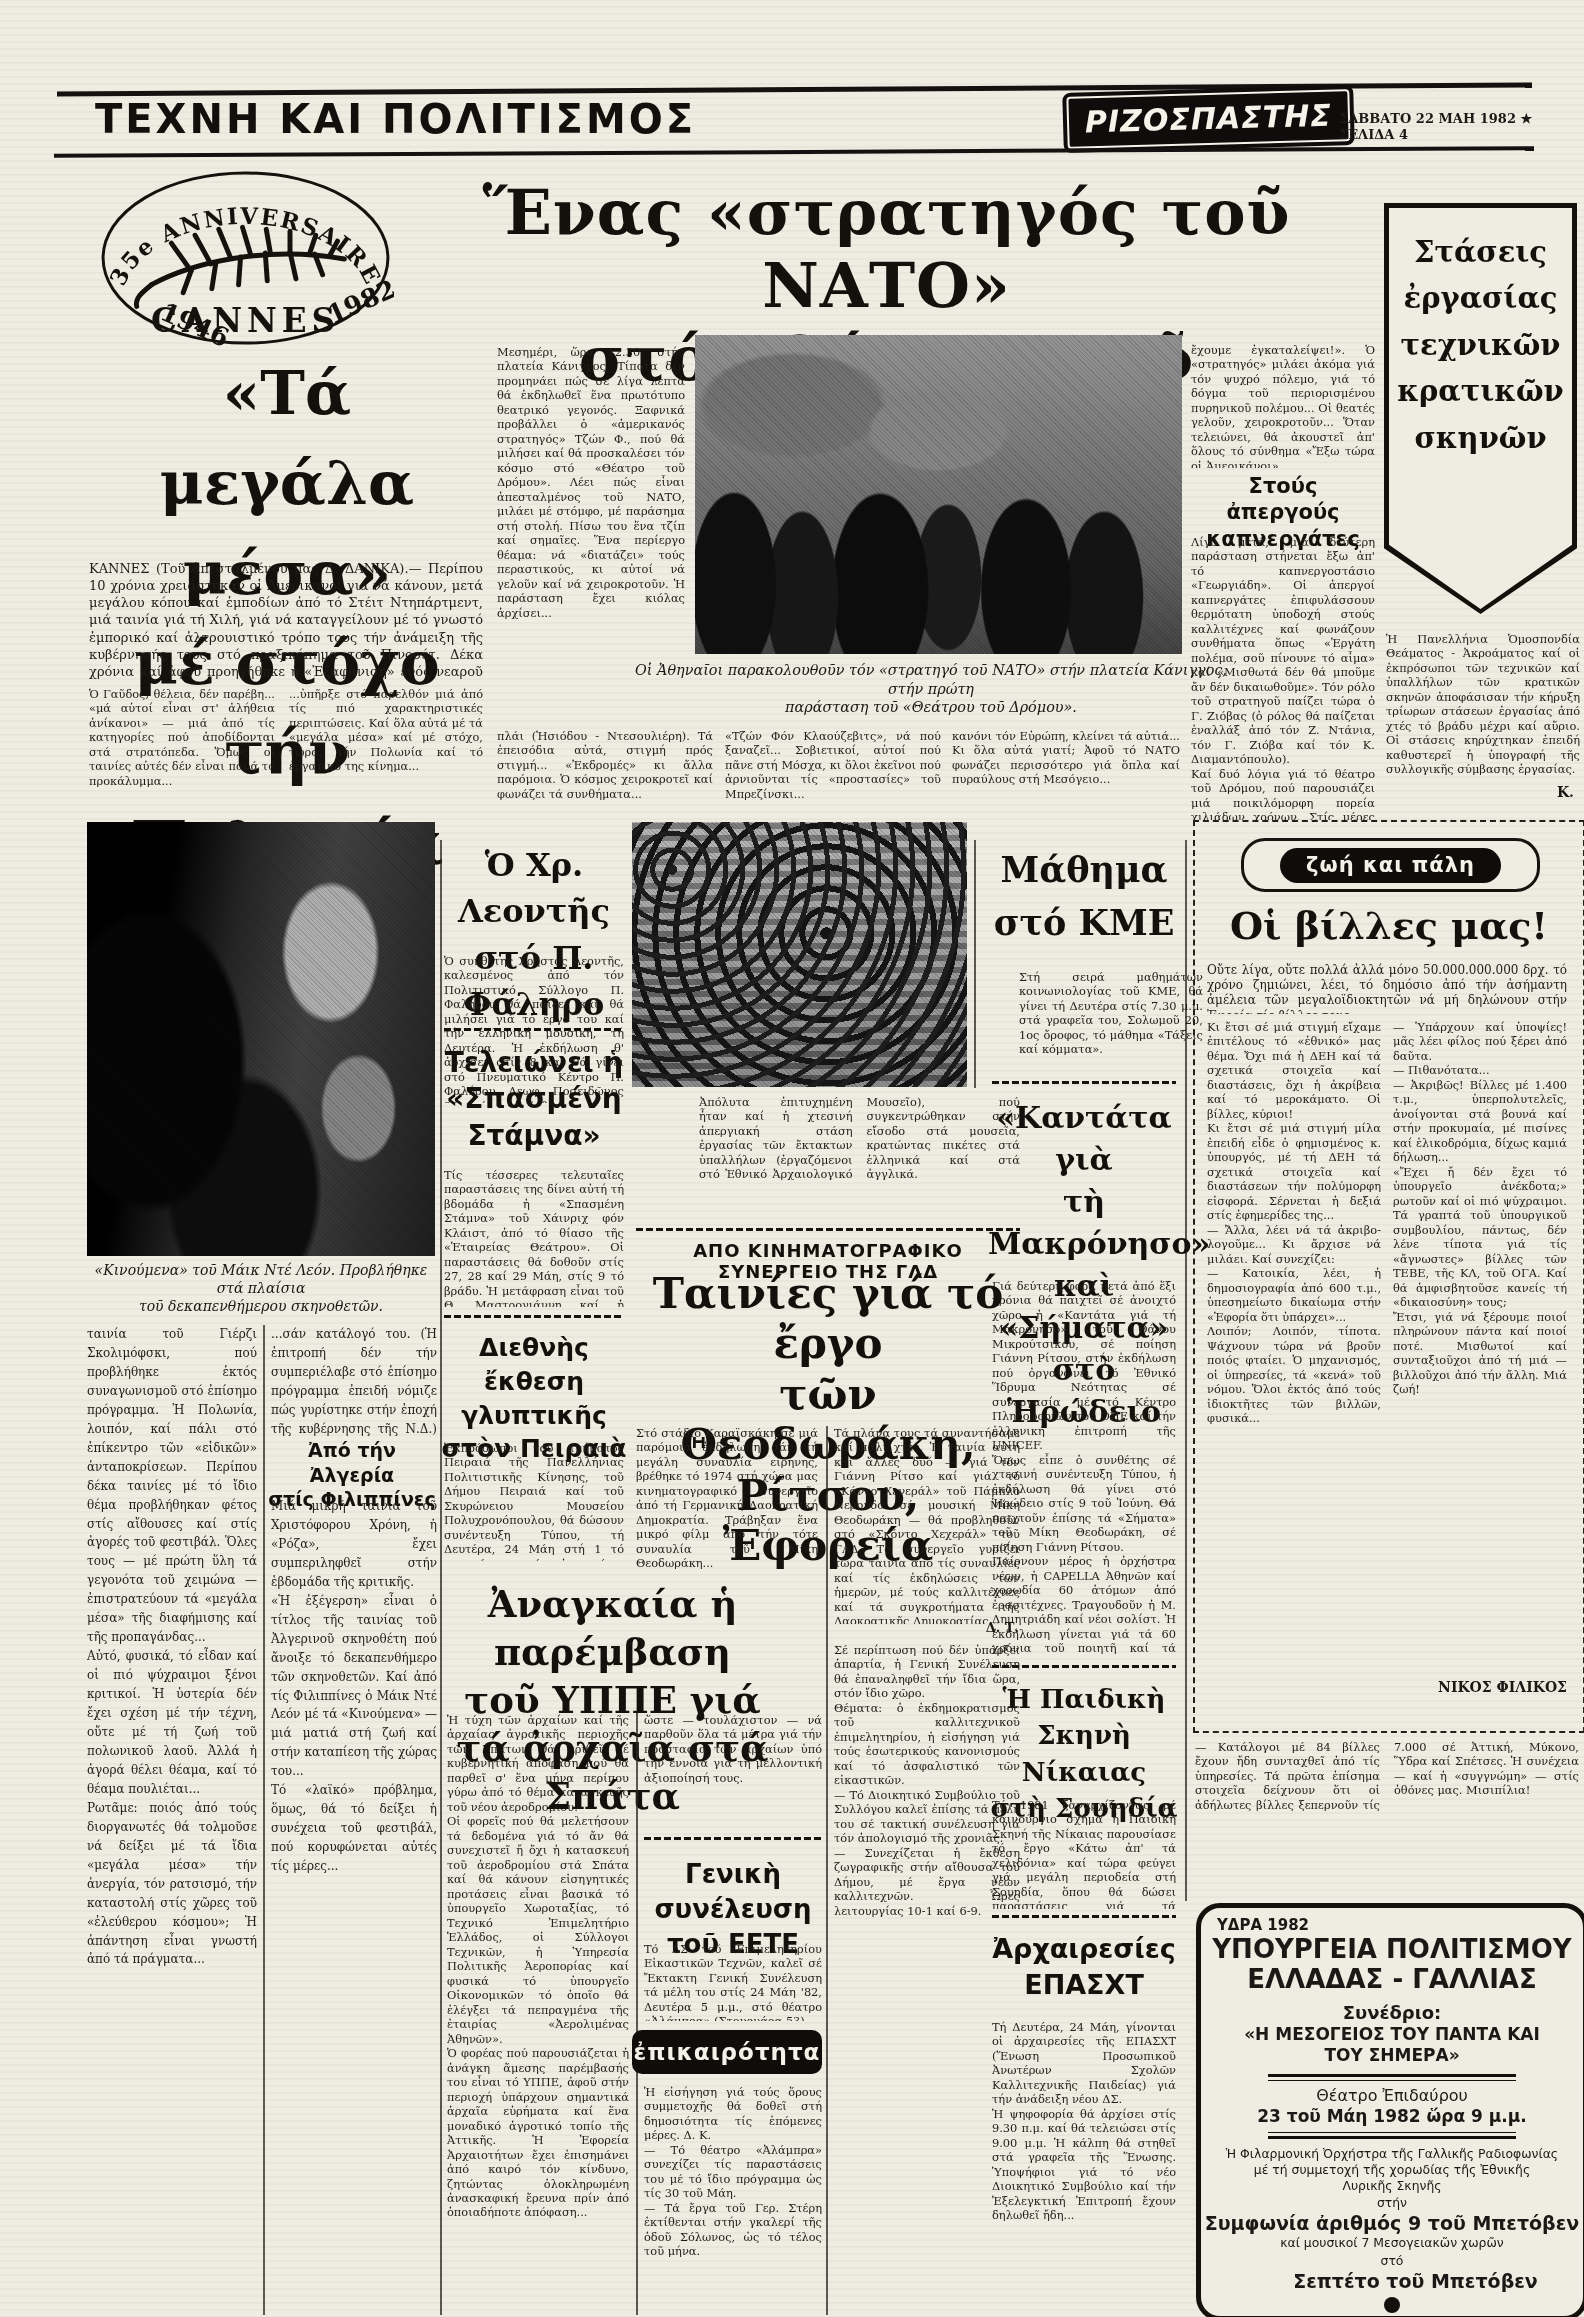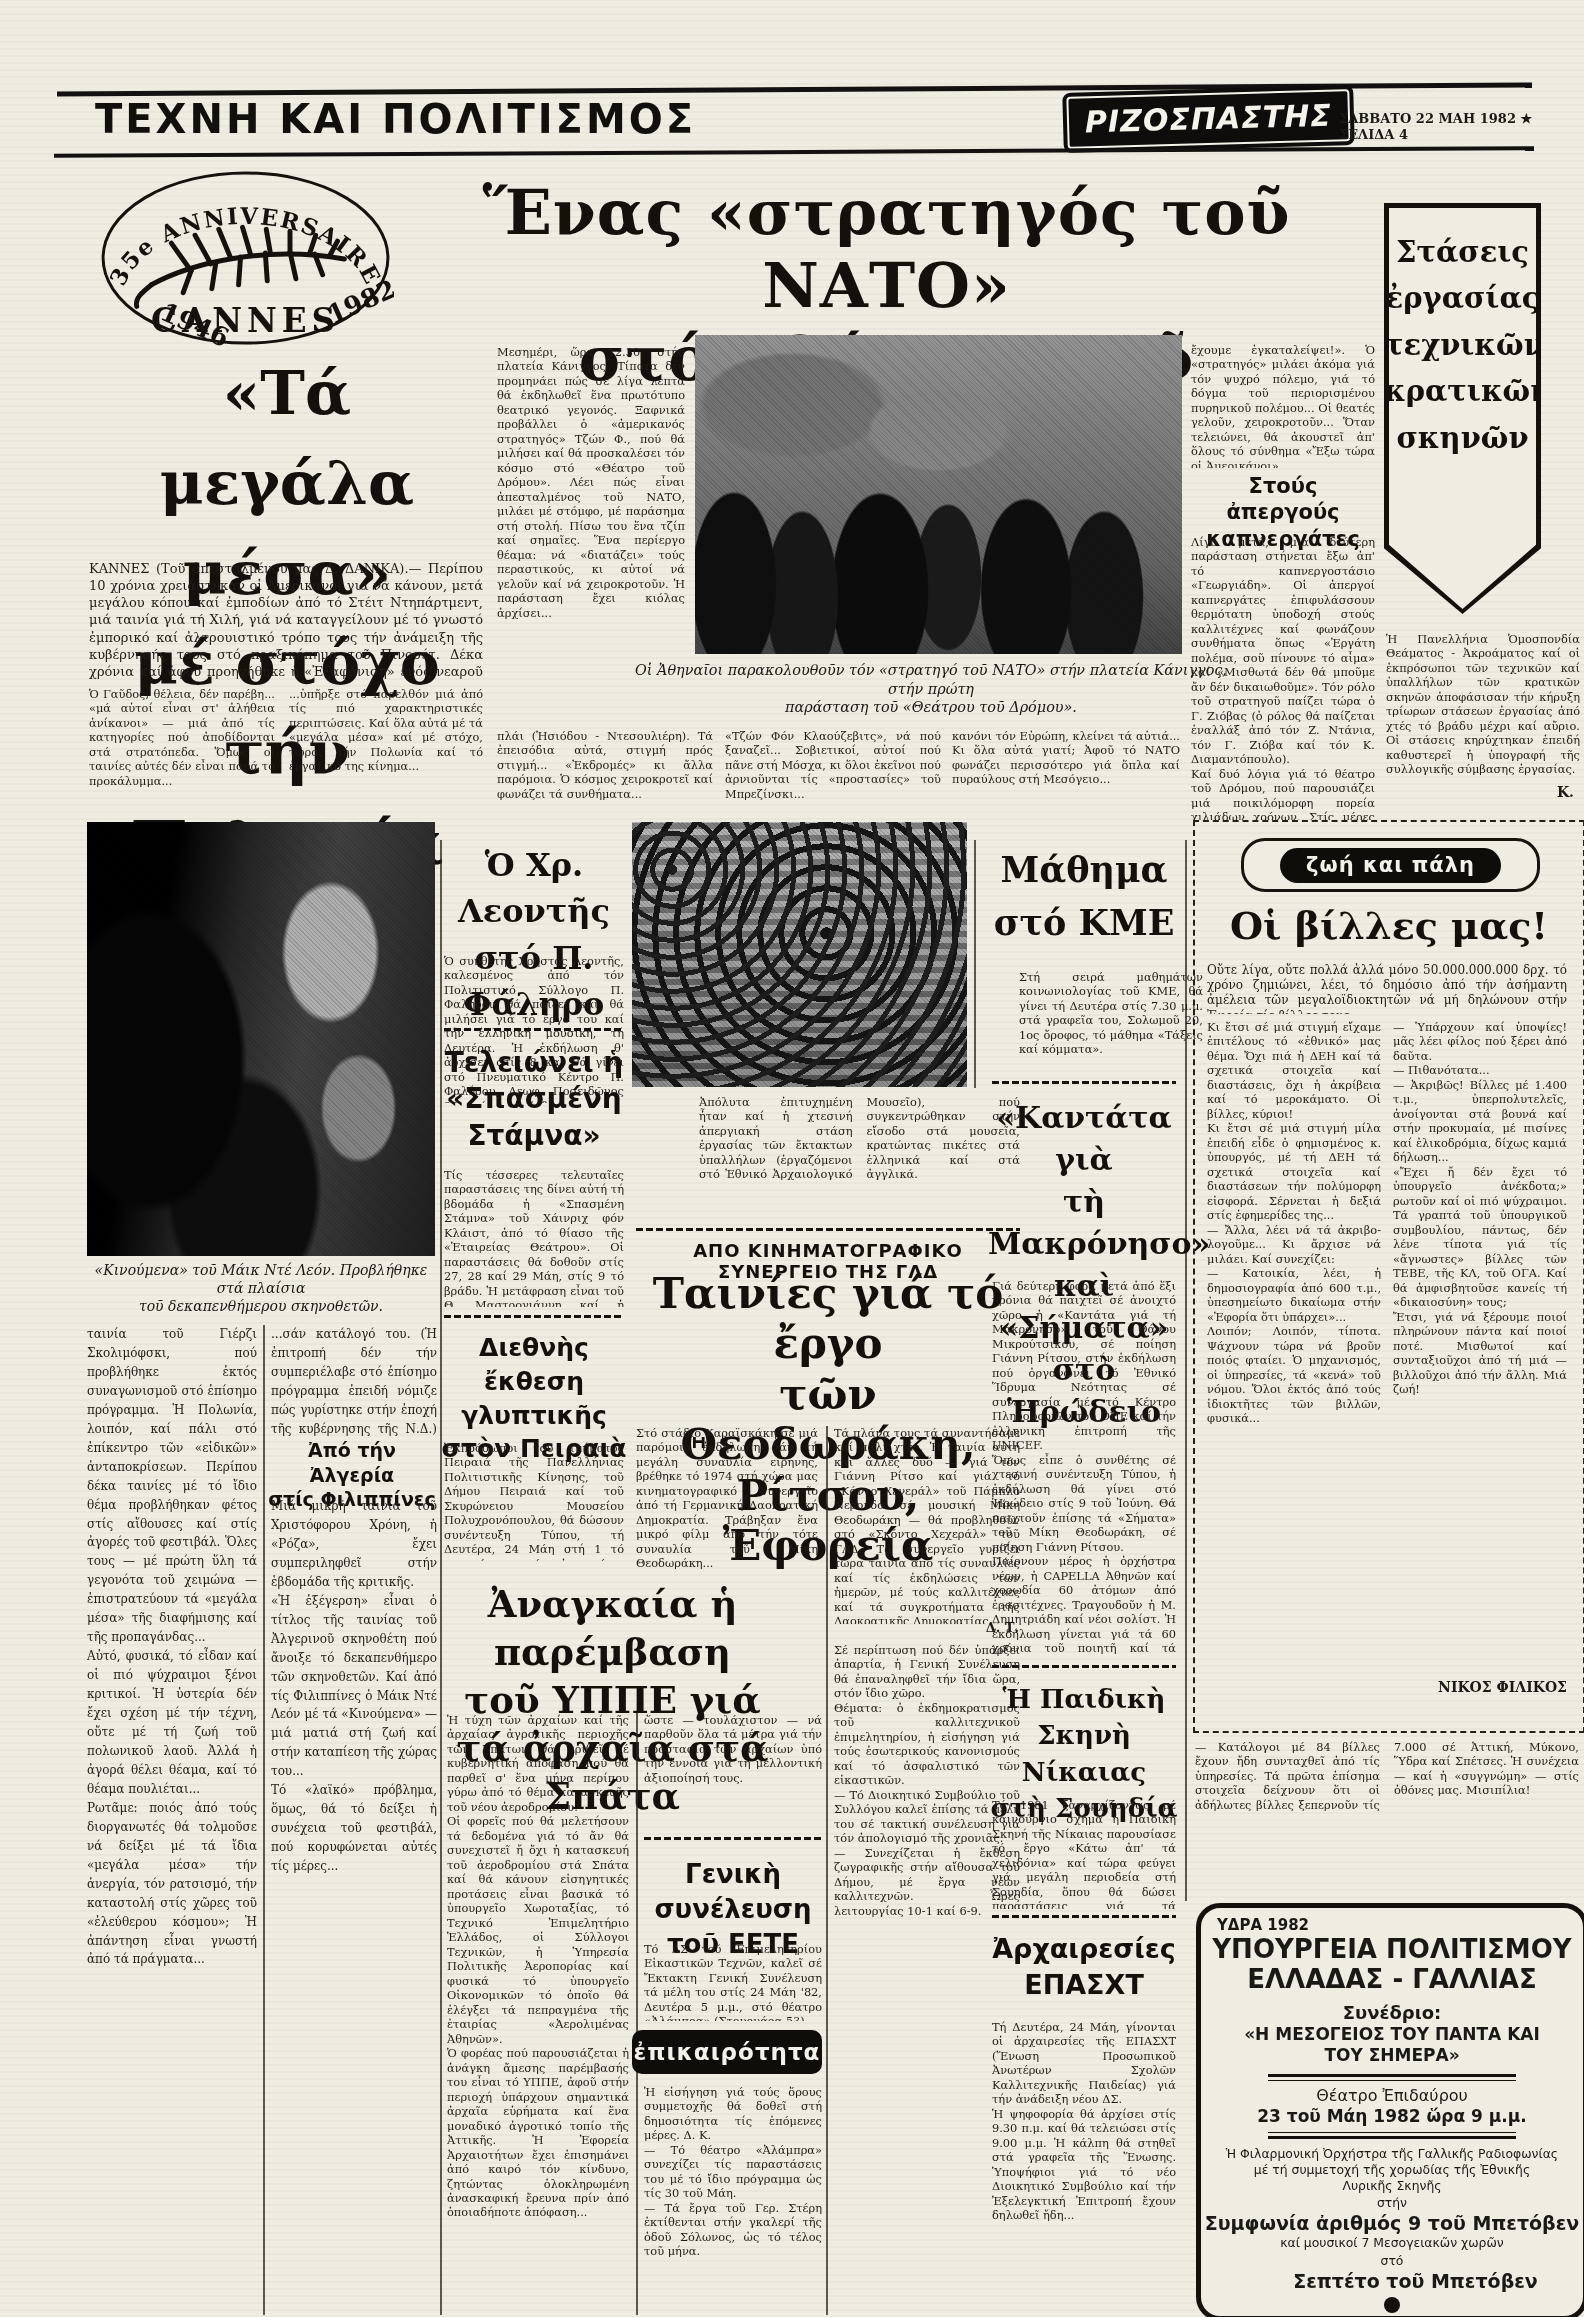--- a/index.html
+++ b/index.html
@@ -81,21 +81,21 @@
       <text x="62" y="152" font-family="DejaVu Serif,serif" font-size="26" font-weight="bold" fill="#15120d" transform="rotate(24 62 152)">1946</text>
       <text x="150" y="166" text-anchor="middle" font-family="DejaVu Serif,serif" font-size="33" font-weight="bold" letter-spacing="5" fill="#15120d">CANNES</text>
       <text x="238" y="158" font-family="DejaVu Serif,serif" font-size="26" font-weight="bold" fill="#15120d" transform="rotate(-24 238 158)">1982</text>
     </svg>
   </div>
 
   <div class="abs hser" style="left:416px;top:176px;width:941px;font-size:62px;line-height:1.18;letter-spacing:1px;">Ἕνας «στρατηγός τοῦ ΝΑΤΟ»
 στό «Θέατρο τοῦ Δρόμου»</div>
 
   <div class="abs" style="left:1384px;top:203px;width:157px;height:411px;
-       background:#14110c;clip-path:polygon(0 0,100% 0,100% 84%,50% 100%,0 84%);">
+       background:#14110c;clip-path:polygon(0 0,100% 0,100% 84%,50% 100%,0 84%);padding-left:36px;">
     <div style="position:absolute;inset:5px;background:#efece2;clip-path:polygon(0 0,100% 0,100% 84%,50% 100%,0 84%);"></div>
     <div class="hser" style="position:absolute;left:0;right:0;top:26px;font-size:29px;line-height:1.6;">Στάσεις
 ἐργασίας
 τεχνικῶν
 κρατικῶν
 σκηνῶν</div>
   </div>
   <div class="abs txt" style="left:1386px;top:632px;width:194px;height:149px;">Ἡ Πανελλήνια Ὁμοσπονδία Θεάματος - Ἀκροάματος καί οἱ ἐκπρόσωποι τῶν τεχνικῶν καί ὑπαλλήλων τῶν κρατικῶν σκηνῶν ἀποφάσισαν τήν κήρυξη τρίωρων στάσεων ἐργασίας ἀπό χτές τό βράδυ μέχρι καί αὔριο. Οἱ στάσεις κηρύχτηκαν ἐπειδή καθυστερεῖ ἡ ὑπογραφή τῆς συλλογικῆς σύμβασης ἐργασίας.</div>
   <div class="abs txt" style="left:1386px;top:634px;width:194px;height:0;">Ἔτσι, μέ τήν στέγαση τοῦ ταμείου τοῦ Ἐθνικοῦ Θεάτρου, τό ΥΠΠΕ καί τό ὑπουργεῖο Οἰκονομικῶν ἐξετάζουν τά αἰτήματα τῶν ἐργαζομένων στό ΚΘΒΕ, τή Λυρική καί τό «Ἅρμα Θέσπιδος», πού συνεχίζουν τίς κινητοποιήσεις τους ὡς τήν ὁριστική διευθέτηση.</div>
 

